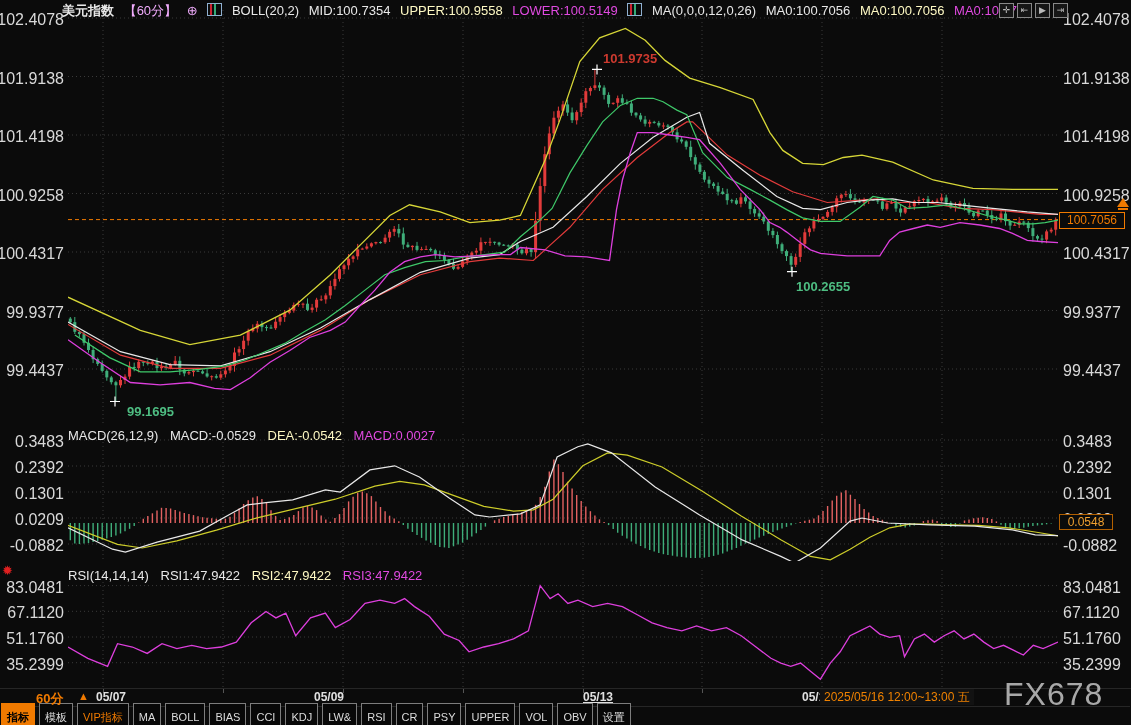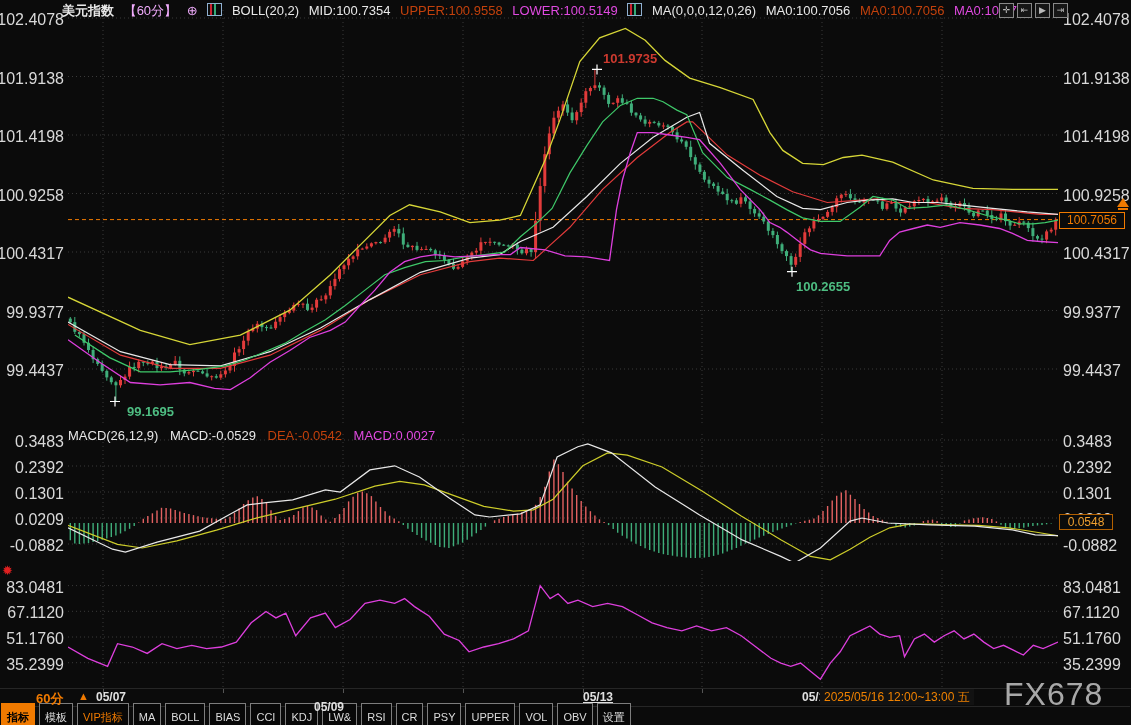--- a/index.html
+++ b/index.html
@@ -5,21 +5,21 @@
   html,body{margin:0;padding:0;background:#0b0b0b;}
   body{width:1131px;height:725px;overflow:hidden;position:relative;
        font-family:"Liberation Sans","DejaVu Sans",sans-serif;color:#d8d8d8;}
   #app{position:absolute;inset:0;}
   .abs{position:absolute;}
   .axis-label{position:absolute;font-size:16px;color:#d9d9d9;white-space:nowrap;}
   .axis-left{right:1069px;text-align:right;}
   .axis-right{left:1063px;}
   #main-header{position:absolute;left:62px;top:2px;font-size:13px;white-space:nowrap;z-index:30;}
   #main-header span{margin-right:6px;}
-  .t-white{color:#e8e8e8;} .t-yellow{color:#c2410c;} .t-magenta{color:#e04ae0;}
+  .t-white{color:#e8e8e8;} .t-yellow{color:#fef9c3;} .t-magenta{color:#e04ae0;}
   .t-orange{color:#f0abfc;}
   .mini-chart-icon{display:inline-block;width:13px;height:11px;border:1px solid #8fb0d0;
       background:linear-gradient(90deg,#0b0b0b 2px,#c23 2px,#c23 4px,#0b0b0b 4px,#0b0b0b 6px,#3a7 6px,#3a7 8px,#0b0b0b 8px);
       vertical-align:-1px;margin-right:4px;}
   #win-icons{position:absolute;left:999px;top:3px;display:flex;gap:3px;z-index:40;}
   .win-icon{width:13px;height:13px;border:1px solid #888;background:#161616;color:#bbb;
       font-size:9px;line-height:12px;text-align:center;}
   .panel-header{position:absolute;left:68px;font-size:13px;white-space:nowrap;z-index:25;}
   .panel-header span{margin-right:8px;}
   svg.chart{position:absolute;left:68px;background:transparent;}
@@ -800,20 +800,26 @@
       <polyline fill="none" stroke="#dd3fdd" stroke-width="1.3" points="0.0,77.0 19.8,88.3 39.6,96.3 49.5,73.7 64.4,77.0 79.2,83.4 94.0,73.7 108.9,78.6 123.8,75.3 138.6,78.6 153.4,77.0 168.3,72.1 183.2,52.8 198.0,41.5 207.9,47.9 217.8,43.1 227.7,65.7 242.5,47.9 257.4,43.1 267.3,57.6 282.1,49.5 297.0,33.4 311.9,30.2 326.7,33.4 336.6,28.6 346.5,36.6 361.3,46.3 376.2,64.1 391.1,70.5 401.0,81.8 415.8,77.0 430.6,73.7 445.5,68.9 460.4,60.8 472.2,15.7 482.1,28.6 490.1,23.7 499.9,33.4 509.9,30.2 524.7,36.6 539.6,33.4 554.4,36.6 569.3,44.7 584.1,52.8 598.9,57.6 613.8,60.8 628.6,56.0 643.5,60.8 658.4,57.6 673.2,65.7 688.0,77.0 702.9,88.3 712.8,93.1 722.7,96.3 732.6,93.1 742.5,101.2 752.4,109.2 762.3,93.1 772.2,81.8 782.1,65.7 792.0,60.8 801.9,56.0 811.8,64.1 821.7,67.3 831.6,65.7 836.5,86.6 846.4,68.9 856.4,64.1 866.3,72.1 876.1,65.7 886.1,60.8 896.0,68.9 905.9,64.1 915.8,72.1 925.7,78.6 935.5,75.3 945.4,80.2 955.4,85.0 965.3,75.3 975.1,78.6 990.0,72.1"></polyline>
     </svg>
 
   <div class="panel-header" style="top:428px">
     <span class="t-white">MACD(26,12,9)</span>
     <span class="t-white">MACD:-0.0529</span>
     <span class="t-yellow">DEA:-0.0542</span>
     <span class="t-magenta">MACD:0.0027</span>
   </div>
 
+  <div class="panel-header" style="top:568px">
+    <span class="t-white">RSI(14,14,14)</span>
+    <span class="t-white">RSI1:47.9422</span>
+    <span class="t-yellow">RSI2:47.9422</span>
+    <span class="t-magenta">RSI3:47.9422</span>
+  </div>
 
   <div id="axis-labels">
       <div class="axis-label axis-left" style="top: 11px; right: 1067px;">102.4078</div>
       <div class="axis-label axis-right" style="top: 11px;">102.4078</div>
       <div class="axis-label axis-left" style="top: 69.5px; right: 1067px;">101.9138</div>
       <div class="axis-label axis-right" style="top: 69.5px;">101.9138</div>
       <div class="axis-label axis-left" style="top: 128px; right: 1067px;">101.4198</div>
       <div class="axis-label axis-right" style="top: 128px;">101.4198</div>
       <div class="axis-label axis-left" style="top: 186.5px; right: 1067px;">100.9258</div>
       <div class="axis-label axis-right" style="top: 186.5px;">100.9258</div>
@@ -856,21 +862,21 @@
       <div class="abs" style="left: 463px; top: 0px; width: 1px; height: 4px; background: rgb(85, 85, 85);"></div>
       <div class="abs" style="left: 583px; top: 0px; width: 1px; height: 4px; background: rgb(85, 85, 85);"></div>
       <div class="abs" style="left: 702px; top: 0px; width: 1px; height: 4px; background: rgb(85, 85, 85);"></div>
       <div class="abs" style="left: 822px; top: 0px; width: 1px; height: 4px; background: rgb(85, 85, 85);"></div>
       <div class="abs" style="left: 942px; top: 0px; width: 1px; height: 4px; background: rgb(85, 85, 85);"></div>
     </div>
   <div id="footer-tf">60分</div>
   <div id="footer-arrow">▲</div>
   <div id="dates">
       <div class="date-label" style="left: 96px;">05/07</div>
-      <div class="date-label" style="left: 314px; margin-top: 10px;">05/09</div>
+      <div class="date-label" style="left: 314px;">05/09</div>
       <div class="date-label" style="left: 583px; text-decoration: underline;">05/13</div>
       <div class="date-label" style="left: 802px;">05/15</div>
     </div>
   <div id="watermark">FX678</div>
   <div id="tooltip">2025/05/16 12:00~13:00 五</div>
 
   <div id="toolbar">
       <button class="tb-btn active">指标</button>
       <button class="tb-btn">模板</button>
       <button class="tb-btn vip">VIP指标</button>

